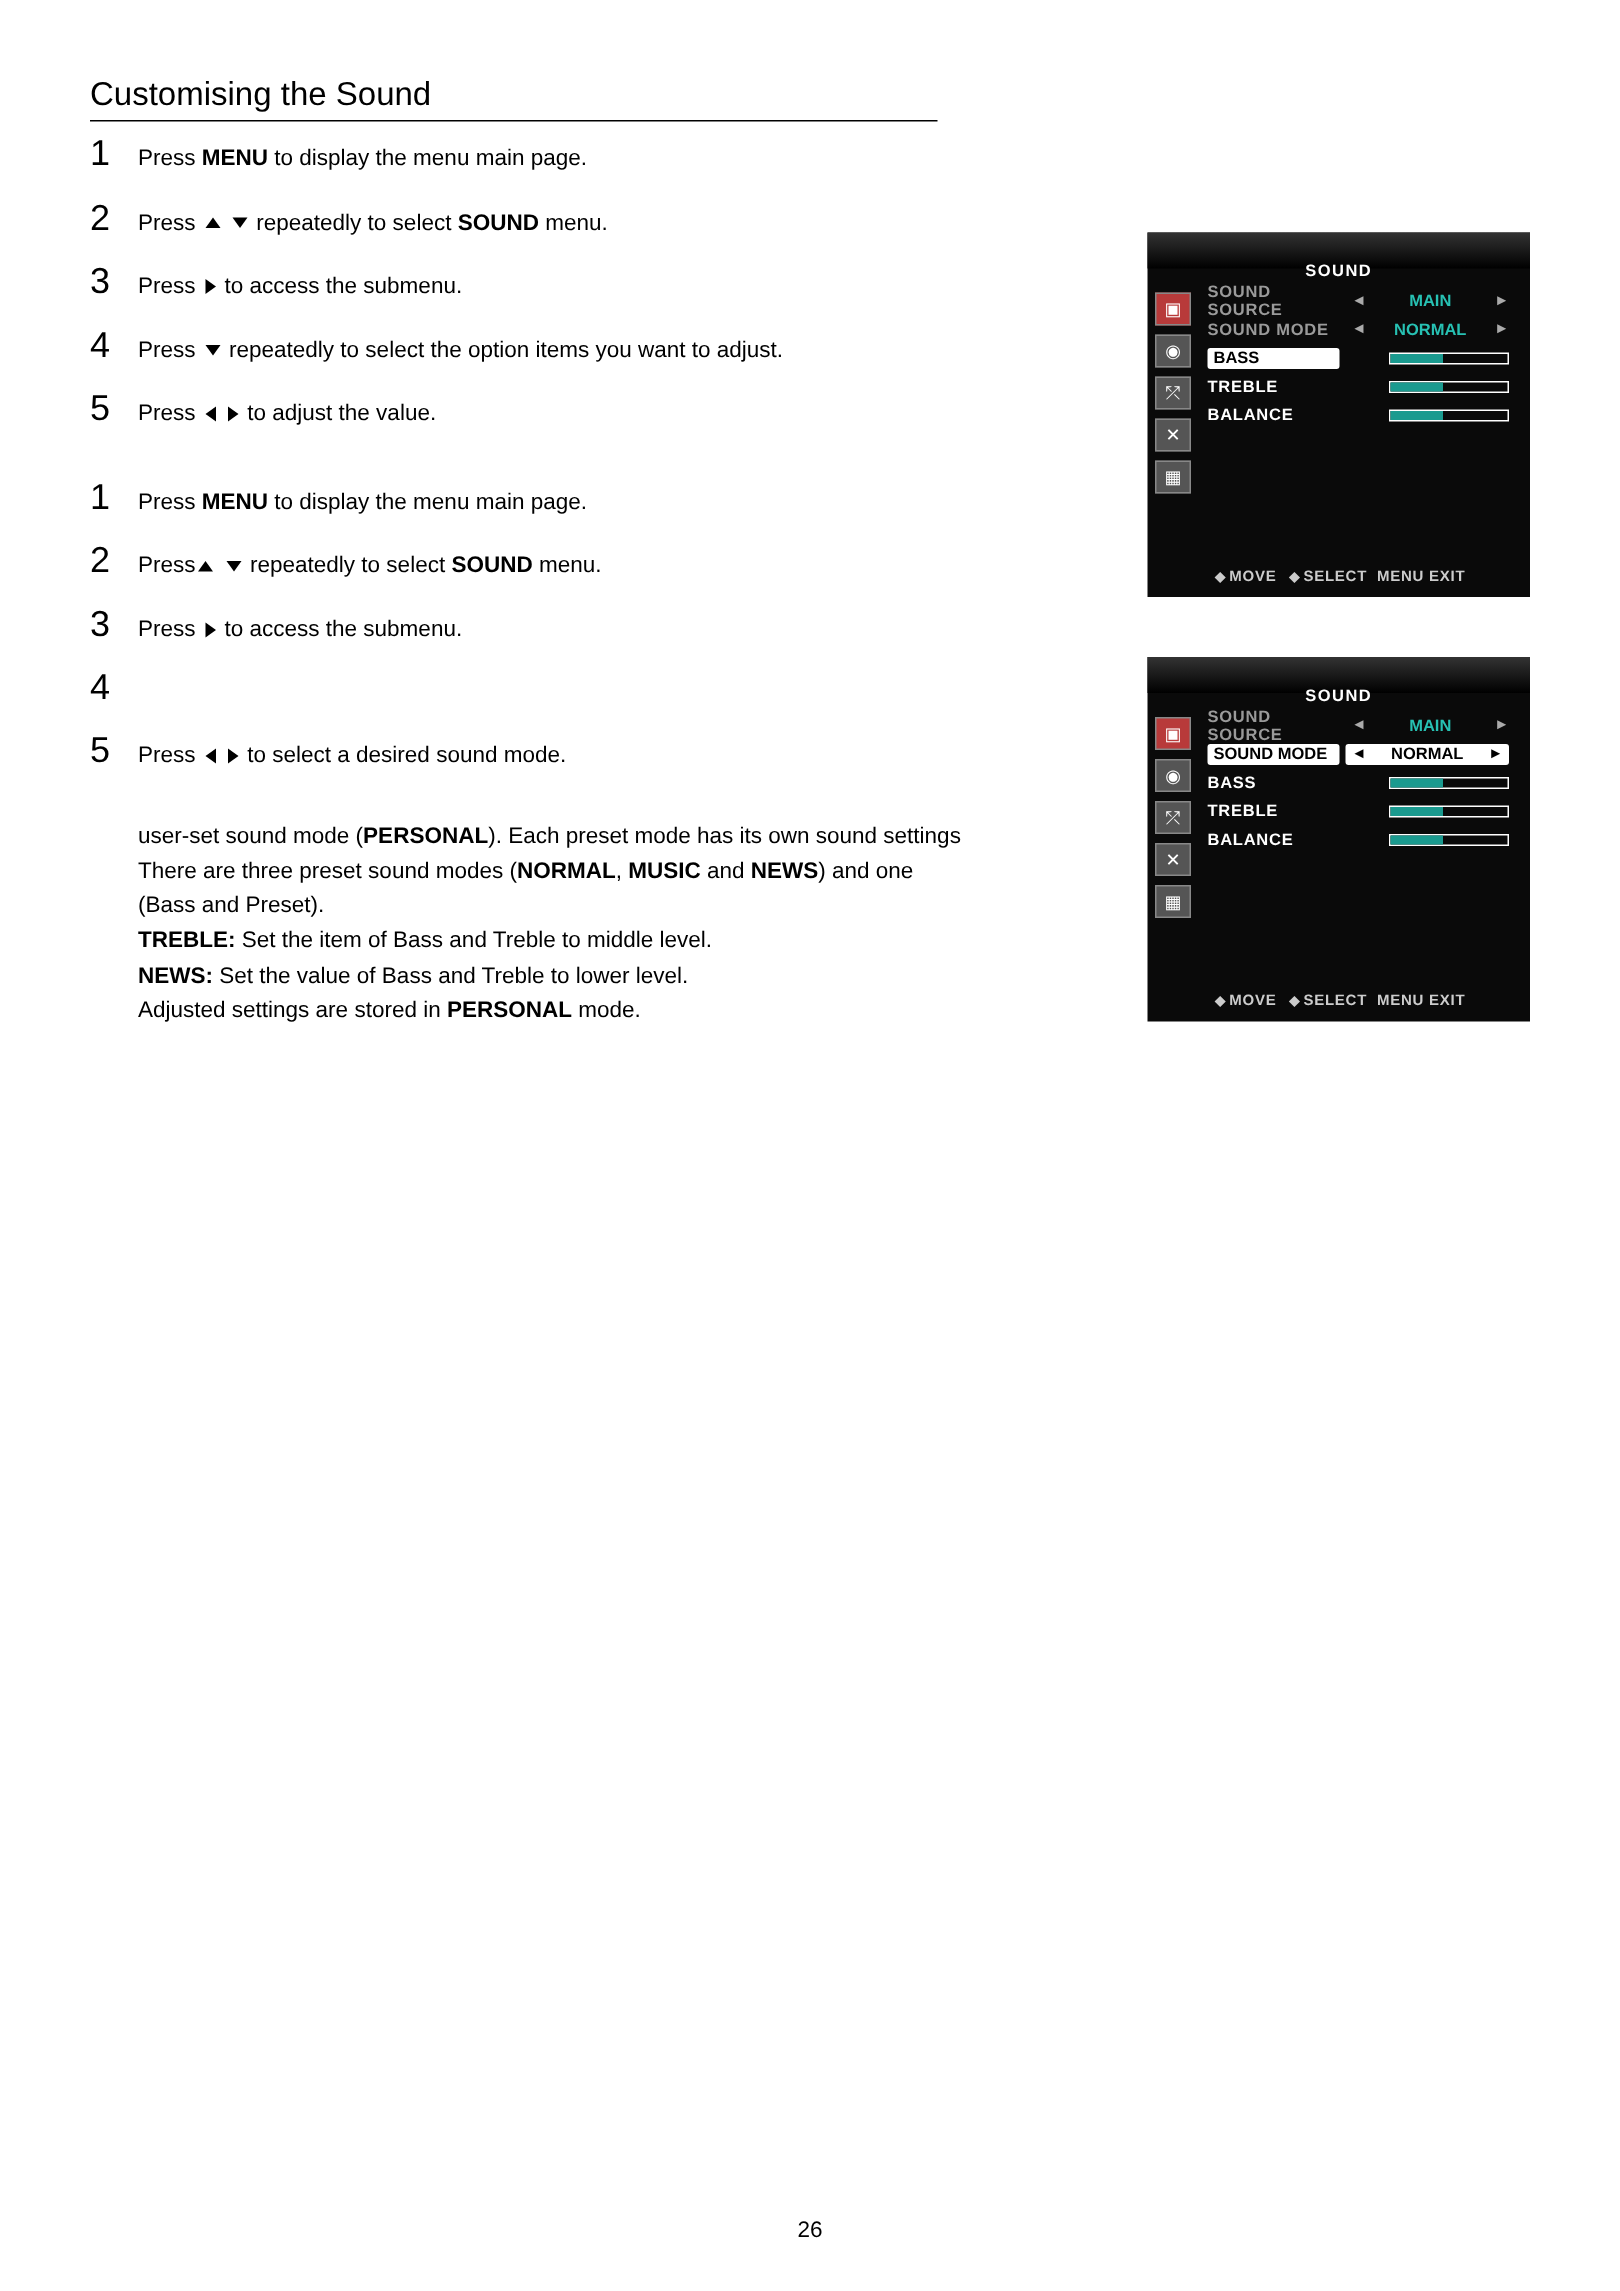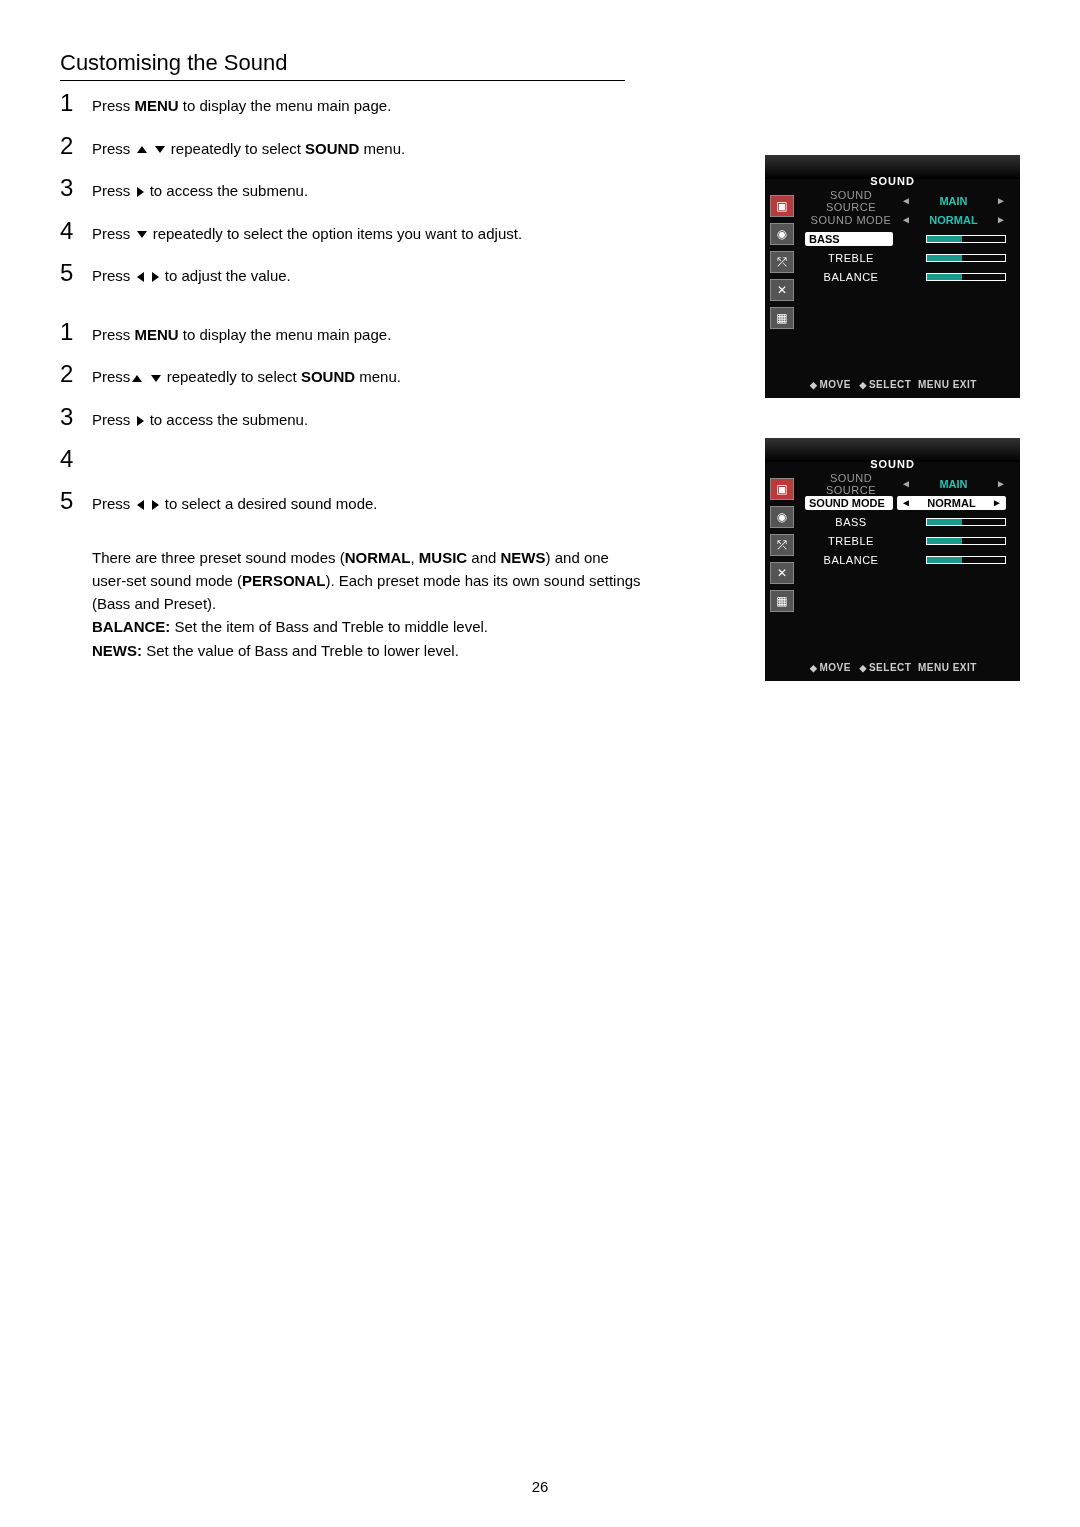--- a/index.html
+++ b/index.html
@@ -95,21 +95,21 @@
     font-size: 12px;
   }
   .osd-rows { flex: 1; padding-right: 8px; }
   .osd-row {
     display: flex;
     align-items: center;
     height: 19px;
     padding: 0 6px;
     gap: 4px;
   }
-  .osd-row .lbl { flex: 0 0 92px; font-weight: normal; letter-spacing: .5px; text-align: center; }
+  .osd-row .lbl { flex: 0 0 92px; font-weight: bold; letter-spacing: .5px; }
   .osd-row .val-wrap { flex: 1; display:flex; align-items:center; justify-content:space-between; }
   .osd-row .val { flex:1; text-align:center; font-weight:bold; }
   .osd-row .arrow { font-size:10px; color:#aaa; }
   .osd-row.highlight .lbl-pill,
   .osd-row.highlight .val-pill {
     background:#fff; color:#000; border-radius:2px;
   }
   .osd-row.highlight .lbl-pill { padding:1px 4px; flex:0 0 88px; font-weight:bold; }
   .osd-row.highlight .val-pill { padding:1px 4px; flex:1; display:flex; align-items:center; justify-content:space-between;}
   .osd-row.highlight .val-pill .v { flex:1; text-align:center; font-weight:bold; }
@@ -212,25 +212,26 @@
     </div>
     <div class="step">
       <div class="num">5</div>
       <div class="body">
         <span>Press </span><span class="tri-left"></span> <span class="tri-right"></span><span> to select a desired sound mode.</span>
       </div>
     </div>
   </div>
 
   <div class="narrative">
+    <p><span>user-set sound mode (</span><b>PERSONAL</b><span>). Each preset mode has its own sound settings</span></p>
     <p><span>There are three preset sound modes (</span><b>NORMAL</b><span>, </span><b>MUSIC</b><span> and </span><b>NEWS</b><span>) and one</span></p>
-    <p><span>user-set sound mode (</span><b>PERSONAL</b><span>). Each preset mode has its own sound settings</span></p>
     <p>(Bass and Preset).</p>
-    <p><b>BALANCE:</b><span> Set the item of Bass and Treble to middle level.</span></p>
+    <p><b>TREBLE:</b><span> Set the item of Bass and Treble to middle level.</span></p>
     <p><b>NEWS:</b><span> Set the value of Bass and Treble to lower level.</span></p>
+    <p><span>Adjusted settings are stored in </span><b>PERSONAL</b><span> mode.</span></p>
   </div>
 
 </div>
 
 <div class="osd osd1">
   <div class="gradient-top"></div>
   <div class="osd-title">SOUND</div>
   <div class="osd-body">
     <div class="osd-icons">
       <div class="osd-icon" style="background:#b83a3a">▣</div>

